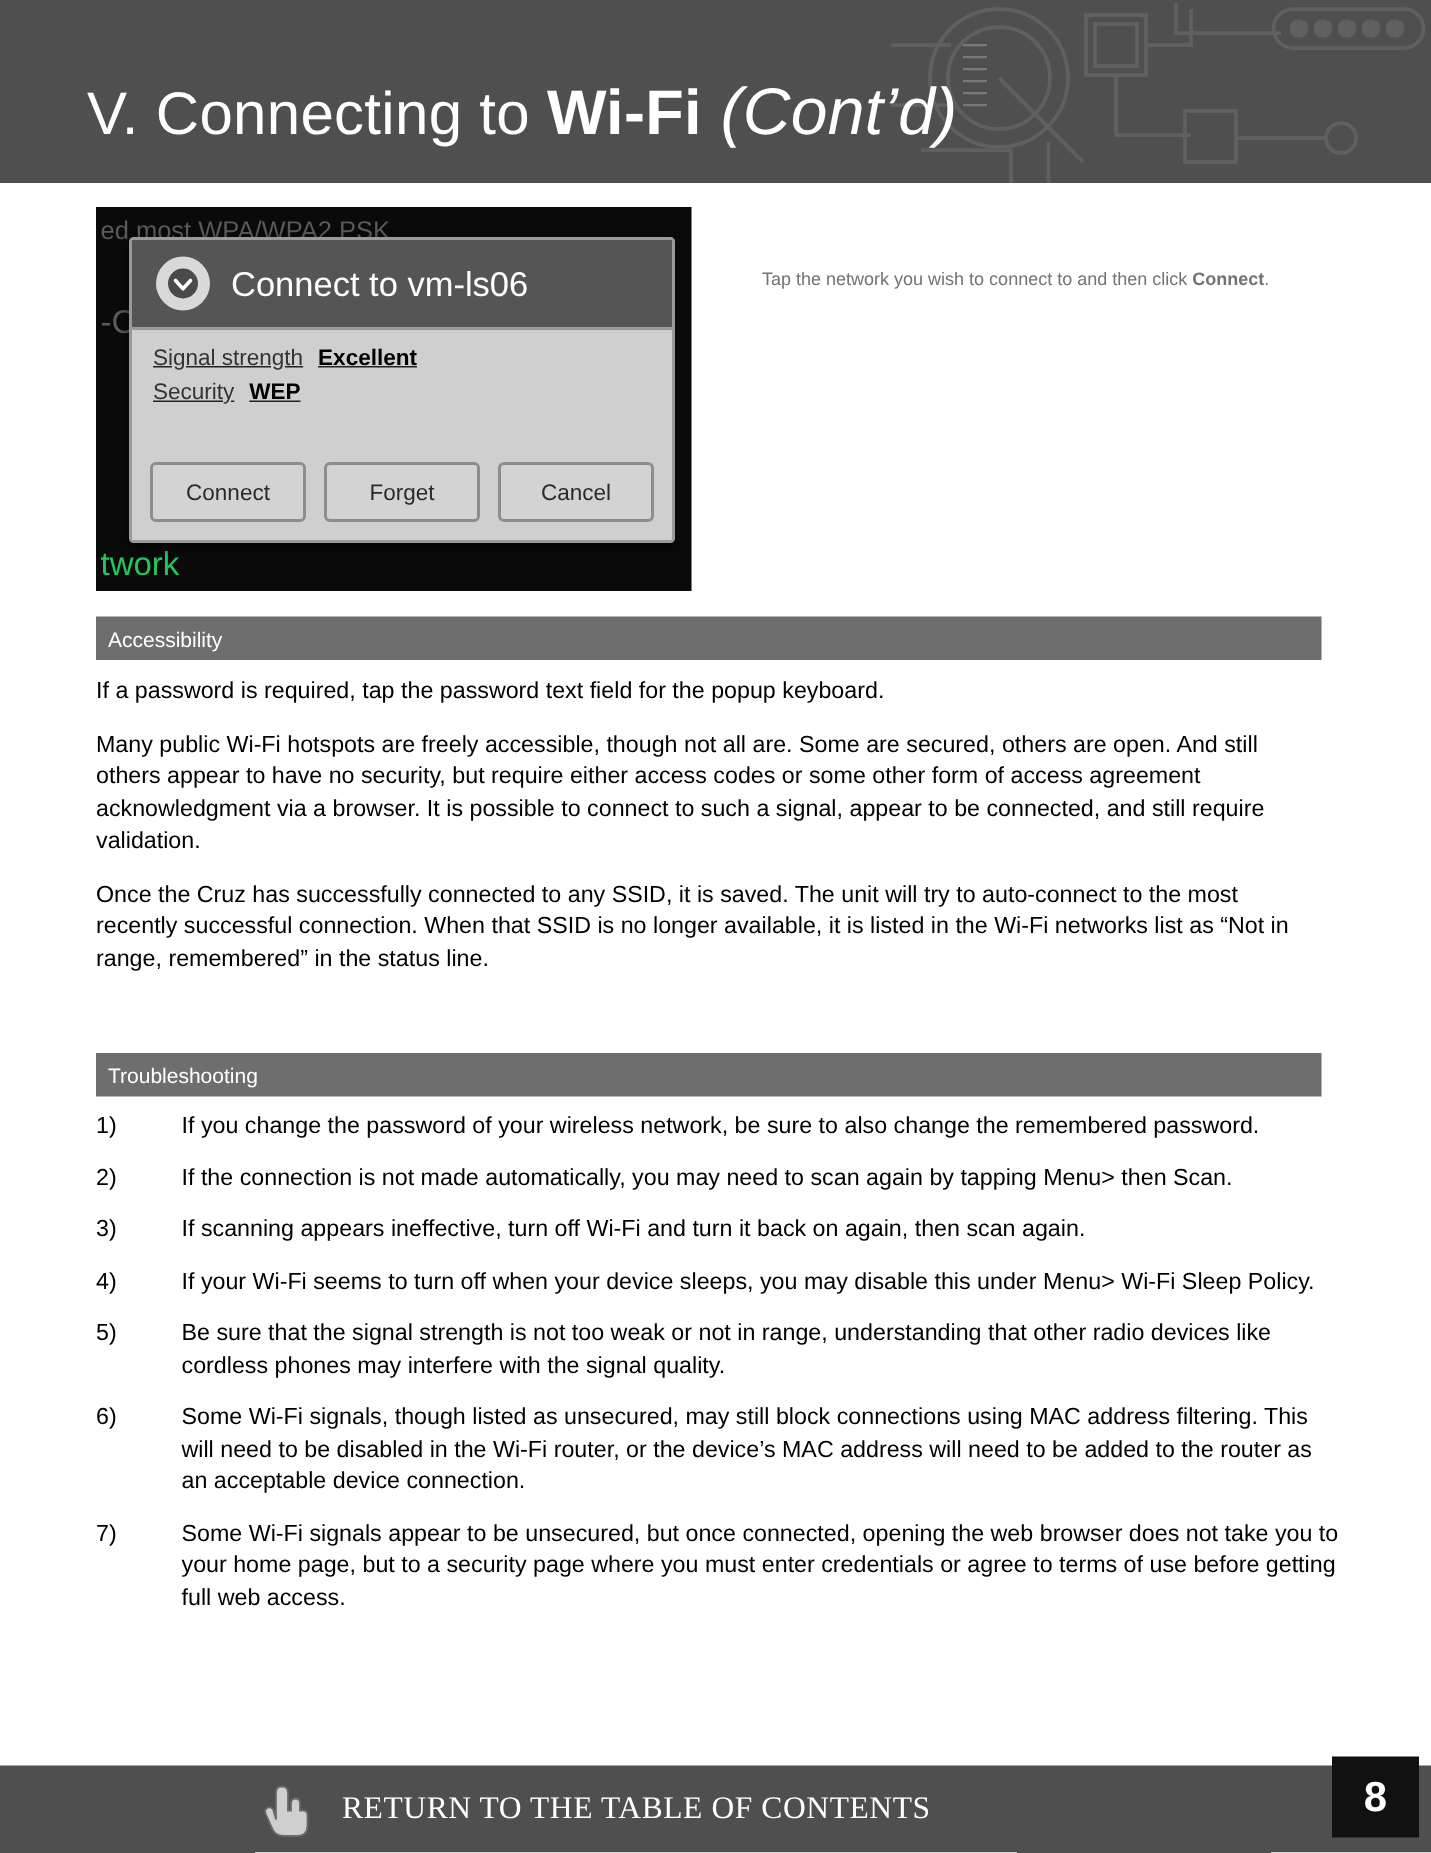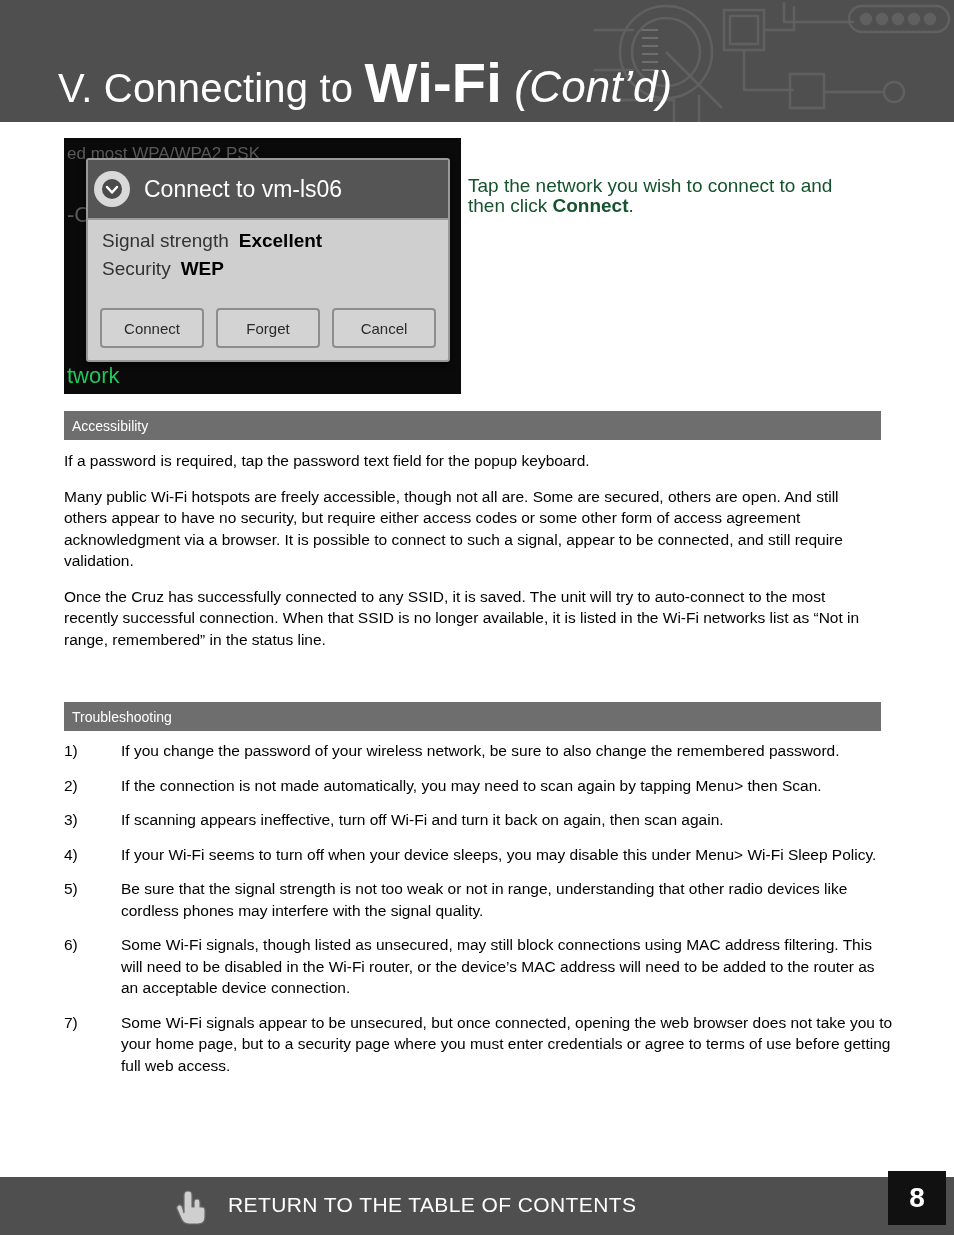--- a/index.html
+++ b/index.html
@@ -35,21 +35,21 @@
   .header-title {
     position: absolute;
     left: 58px;
     top: 50px;
     font-size: 40px;
     color: #ffffff;
     letter-spacing: 0.2px;
     white-space: nowrap;
   }
   .header-title .t-roman { font-weight: normal; }
-  .header-title .t-bold { font-weight: bold; font-size: 56px; }
+  .header-title .t-bold { font-weight: bold; font-size: 42px; }
   .header-title .t-italic { font-style: italic; font-size: 44px; }
 
   
   .figure {
     position: absolute;
     left: 64px;
     top: 138px;
     width: 397px;
     height: 256px;
     background: #0a0a0a;
@@ -76,42 +76,43 @@
     border: 2px solid #9a9a9a;
     border-radius: 3px;
     box-shadow: 0 3px 7px rgba(0,0,0,.6);
   }
   .dialog-title {
     height: 60px;
     background: #555555;
     border-bottom: 2px solid #9a9a9a;
     display: flex;
     align-items: center;
-    padding-left: 6px;
+    padding-left: 16px;
     box-sizing: border-box;
   }
   .dialog-title .badge {
     width: 36px; height: 36px;
     border-radius: 50%;
     background: #d9d9d9;
     display: flex; align-items: center; justify-content: center;
     margin-right: 14px;
     flex: none;
   }
   .dialog-title .badge svg { display:block; }
   .dialog-title .ttl {
     color: #ffffff;
     font-size: 23px;
   }
   .dialog-body { padding: 10px 0 0 14px; }
   .dialog-row {
-    font-size: 19px;
+    font-size: 15px;
     color: #222;
     margin-bottom: 6px;
     white-space: nowrap;
+    text-decoration: underline;
   }
   .dialog-row .lbl { color: #333; }
   .dialog-row .val { font-weight: bold; color: #000; margin-left: 10px; }
   .dialog-buttons {
     position: absolute;
     left: 12px; right: 12px;
     bottom: 12px;
     display: flex;
     justify-content: space-between;
   }
@@ -125,26 +126,26 @@
     color: #2a2a2a;
     display: flex;
     align-items: center;
     justify-content: center;
     box-sizing: border-box;
   }
 
   
   .side-text {
     position: absolute;
-    left: 468px;
+    left: 508px;
     top: 176px;
     width: 404px;
-    font-size: 19px;
+    font-size: 12px;
     line-height: 20px;
-    color: #14532d;
+    color: #737373;
   }
   .side-text p { margin: 0 0 17px 0; }
   .side-text b { font-weight: bold; }
   .inline-wifi-icon {
     display: inline-block;
     width: 15px; height: 15px;
     vertical-align: -2px;
     background: #1c1c1c;
     border: 1px solid #555;
     border-radius: 2px;
@@ -218,20 +219,21 @@
     height: 58px;
     background: #4f4f4f;
   }
   .footer-link {
     position: absolute;
     left: 228px;
     top: 16px;
     color: #ffffff;
     font-size: 21px;
     letter-spacing: 0.4px;
+    font-family: Liberation Serif, serif;
   }
   .hand-icon {
     position: absolute;
     left: 168px;
     top: 8px;
     width: 42px;
     height: 42px;
   }
   .page-num {
     position: absolute;

